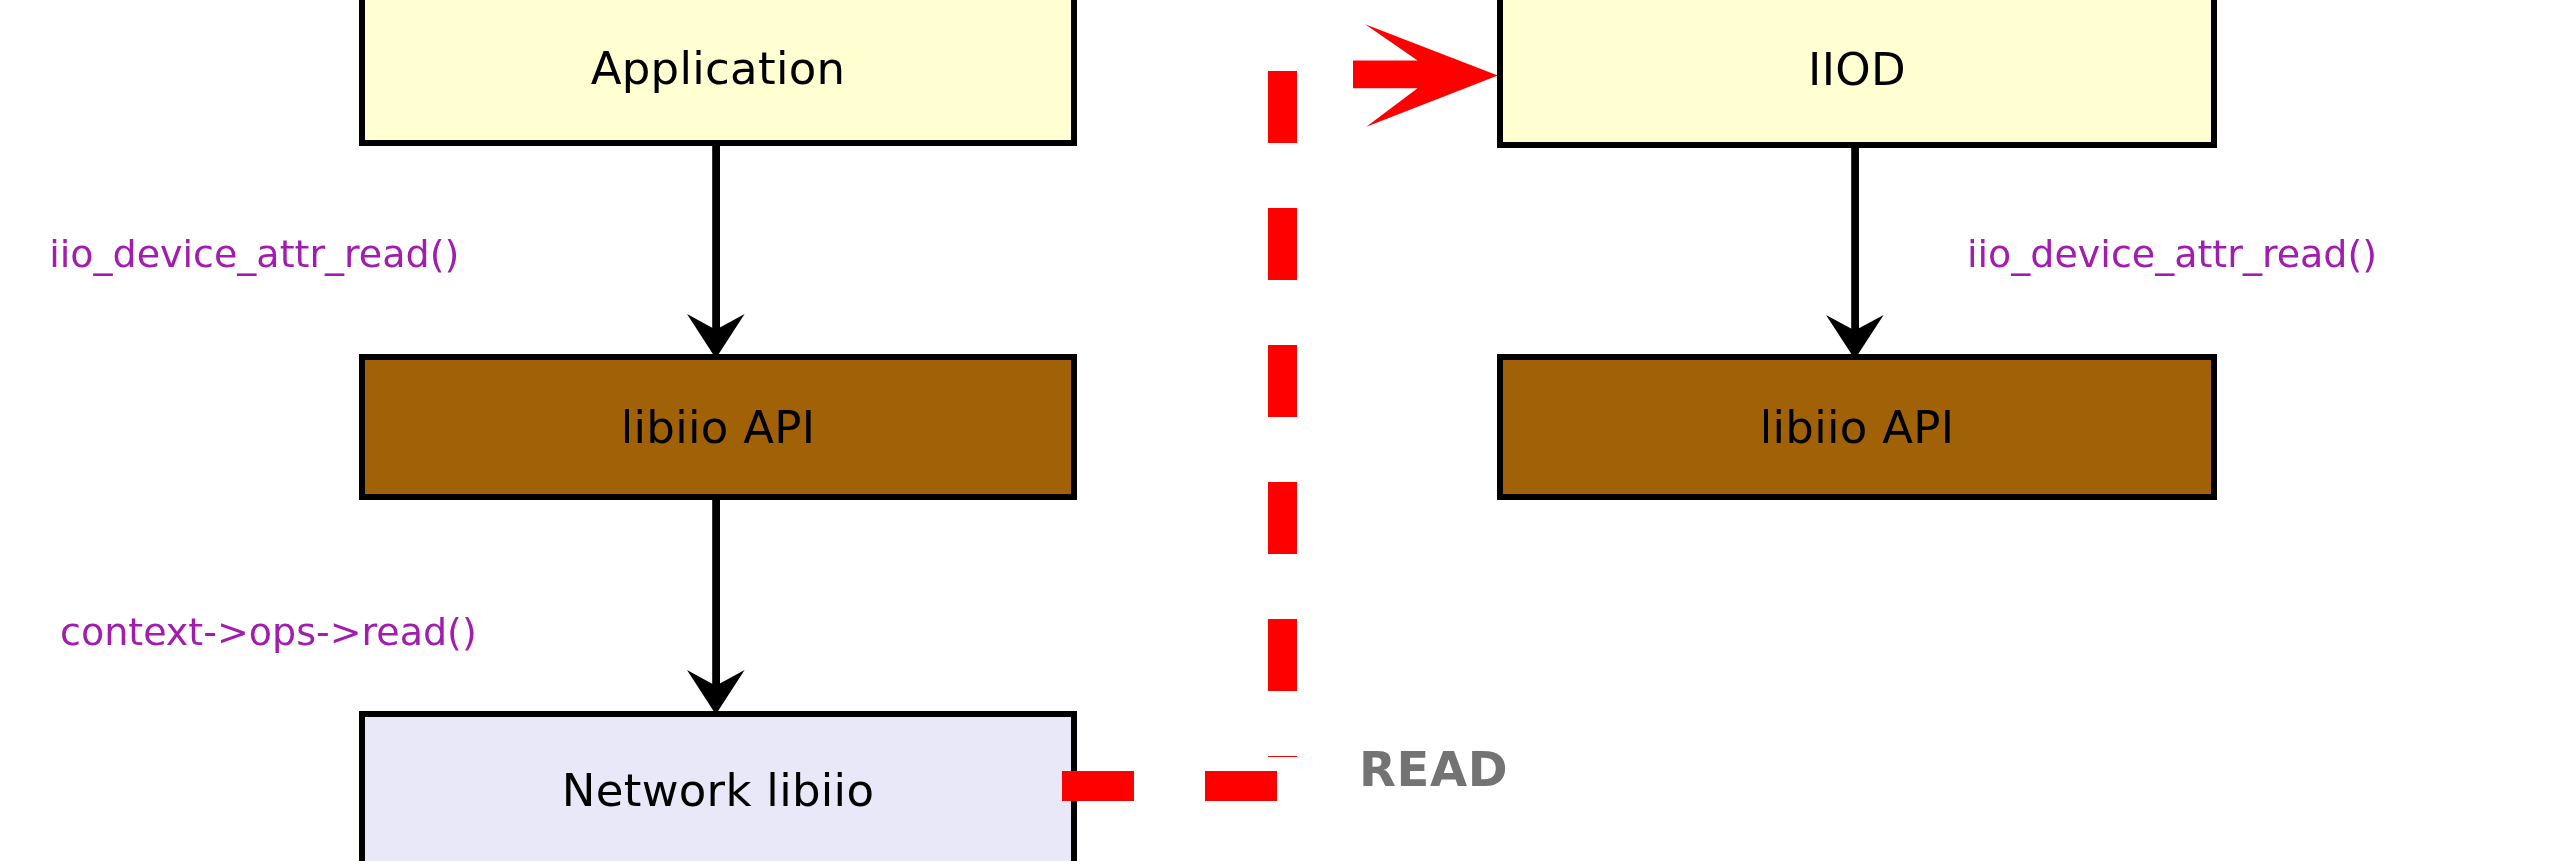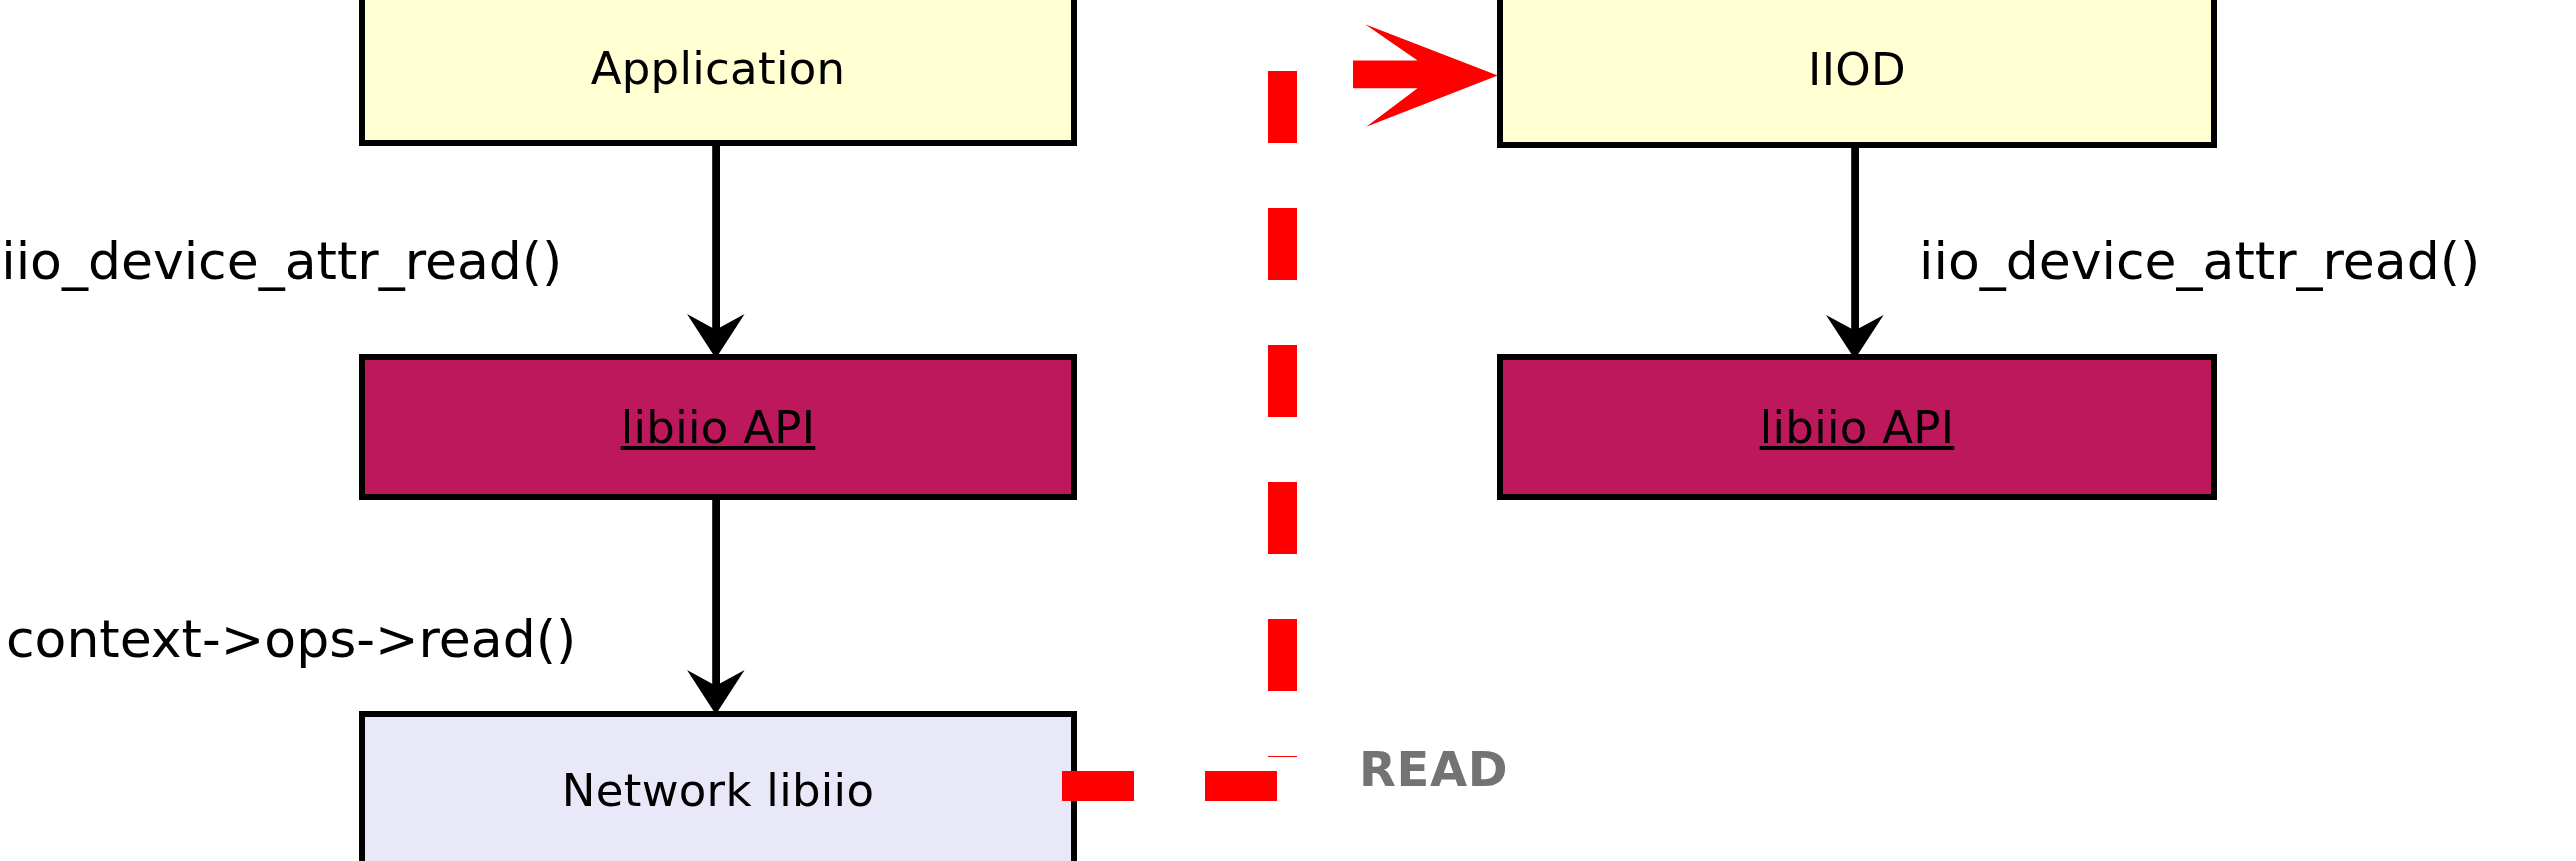--- a/index.html
+++ b/index.html
@@ -24,21 +24,21 @@
     display: flex;
     align-items: center;
     justify-content: center;
     color: #000000;
     font-size: 45px;
     line-height: 1;
     letter-spacing: 0.3px;
     white-space: nowrap;
   }
   .box-yellow { background: #ffffd2; }
-  .box-pink   { background: #be185d; text-decoration: underline; }
+  .box-pink   { background: #a16207; }
   .box-lav    { background: #e8e8f8; }
 
   
   #box-application    { left: 359px;  top: -8.4px;   width: 718px; height: 154px; }
   #box-libiio-left    { left: 359px;  top: 354px;   width: 718px; height: 146px; }
   #box-network-backend{ left: 359px;  top: 711px;  width: 718px; height: 158px; }
   #box-iiod           { left: 1497px; top: -8.4px;   width: 720px; height: 156px; }
   #box-libiio-right   { left: 1497px; top: 354px;   width: 720px; height: 146px; }
 
   
@@ -46,27 +46,28 @@
     position: absolute;
     overflow: visible;
   }
   #connector-app-to-libiio     { left: 681px; top: 142px; width: 66px; height: 217px; }
   #connector-libiio-to-network { left: 681px; top: 498px; width: 66px; height: 217px; }
   #connector-iiod-to-libiio    { left: 1820px; top: 145px; width: 66px; height: 215px; }
 
   
   .call-label {
     position: absolute;
-    color: #000000;
-    font-size: 52px;
+    color: #a21caf;
+    font-size: 38px;
     line-height: 1;
     white-space: nowrap;
+    margin-left: 48px;
   }
   #label-iio-read-left   { left: 1.2px;    top: 235px; }
-  #label-ops-read        { left: 6px;    top: 613px; text-align: center; }
+  #label-ops-read        { left: 12px;    top: 613px; text-align: center; }
   #label-iio-read-right  { left: 1919px; top: 235px; }
 
   
   #separator-vertical {
     position: absolute;
     left: 1268px;
     top: 71px;
     width: 29px;
     height: 686px;
     background: repeating-linear-gradient(

